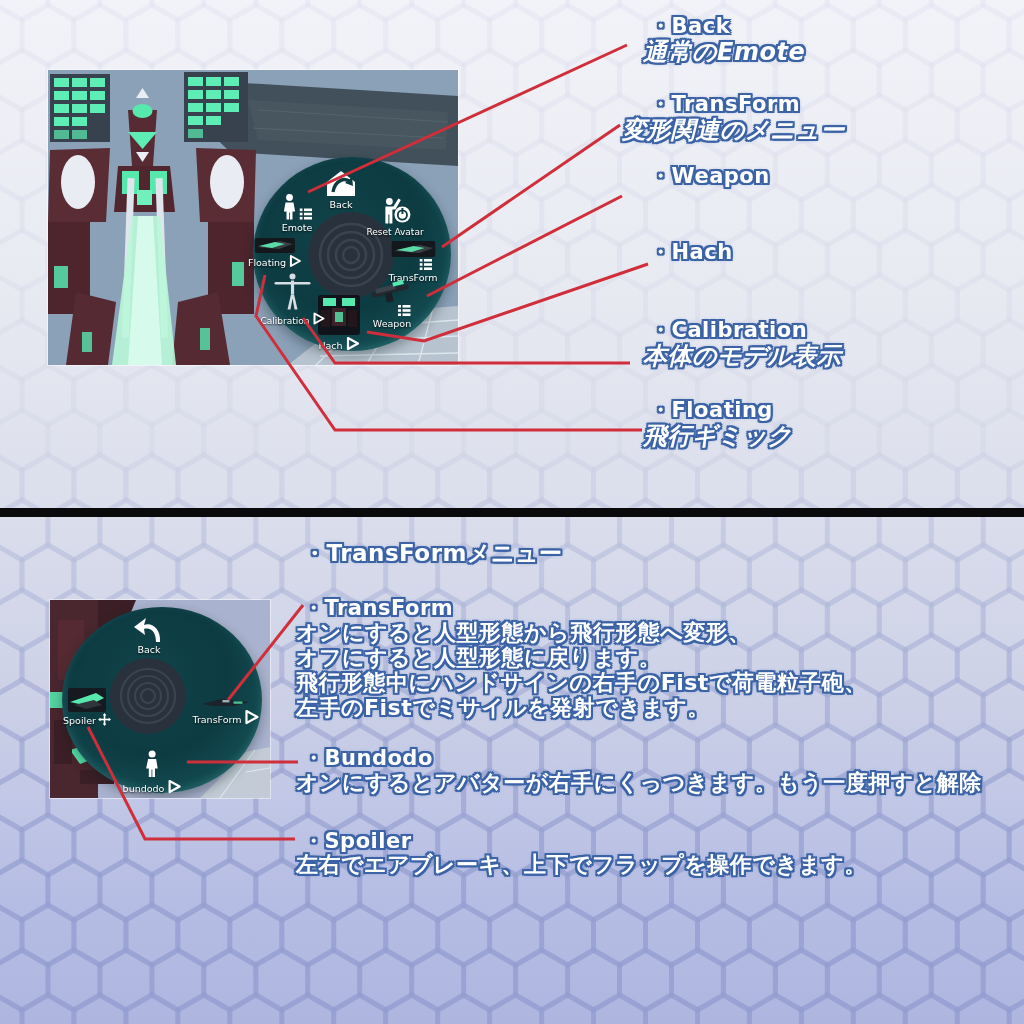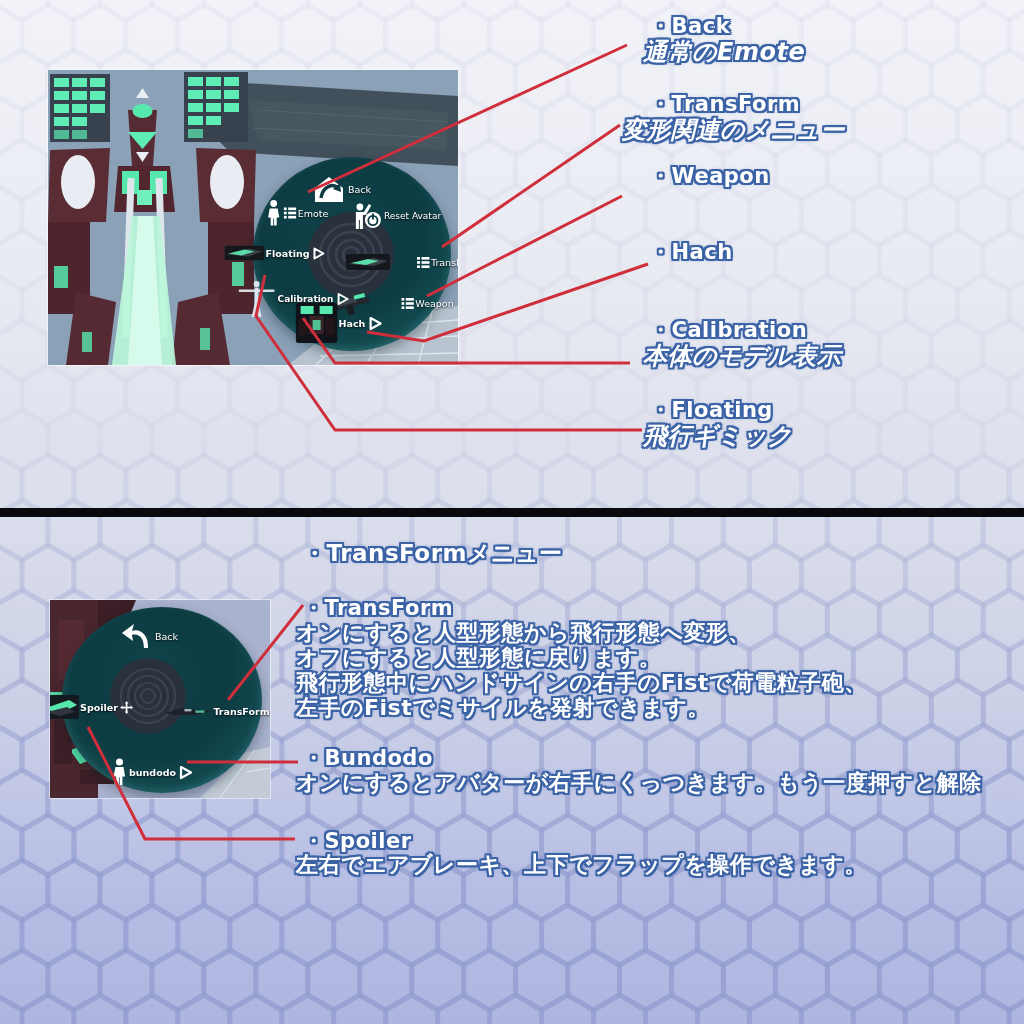--- a/index.html
+++ b/index.html
@@ -27,22 +27,22 @@
   #shot2{left:50px;top:600px;width:220px;height:198px;background:#a9b2ce;}
   .scene{position:absolute;left:0;top:0;}
   .radial{
     position:absolute;border-radius:50%;
     background:radial-gradient(circle at 44% 38%, #10444a 0%, #0d3b42 48%, #124a50 72%, #1f6367 88%, #337a7e 98%);
     box-shadow:0 5px 12px rgba(10,25,30,.35), inset 0 -3px 8px rgba(90,170,170,.25);
   }
   #menu1{left:205px;top:87px;width:198px;height:194px;}
   #menu2{left:12px;top:7px;width:200px;height:186px;}
   .hub{position:absolute;}
-  .mitem{position:absolute;transform:translate(-50%,-50%);display:flex;flex-direction:row;align-items:center;gap:1px;}
-  .mrow{display:flex;align-items:center;gap:2px;font-weight:bold;}
+  .mitem{position:absolute;transform:translate(-50%,-50%);display:flex;flex-direction:column;align-items:center;gap:1px;}
+  .mrow{display:flex;align-items:flex-end;gap:2px;}
   .mlabel{color:#fff;font-size:9.5px;white-space:nowrap;text-shadow:0 1px 2px rgba(0,0,0,.85);}
   .mlabel-sm{font-size:9px;}
   #lines{position:absolute;left:0;top:0;z-index:6;pointer-events:none;}
   .divider{position:absolute;left:0;top:508px;width:1024px;height:9px;background:#0a0a0c;z-index:4;}
 </style>
 </head>
 <body>
 
 <div id="stage">
 

